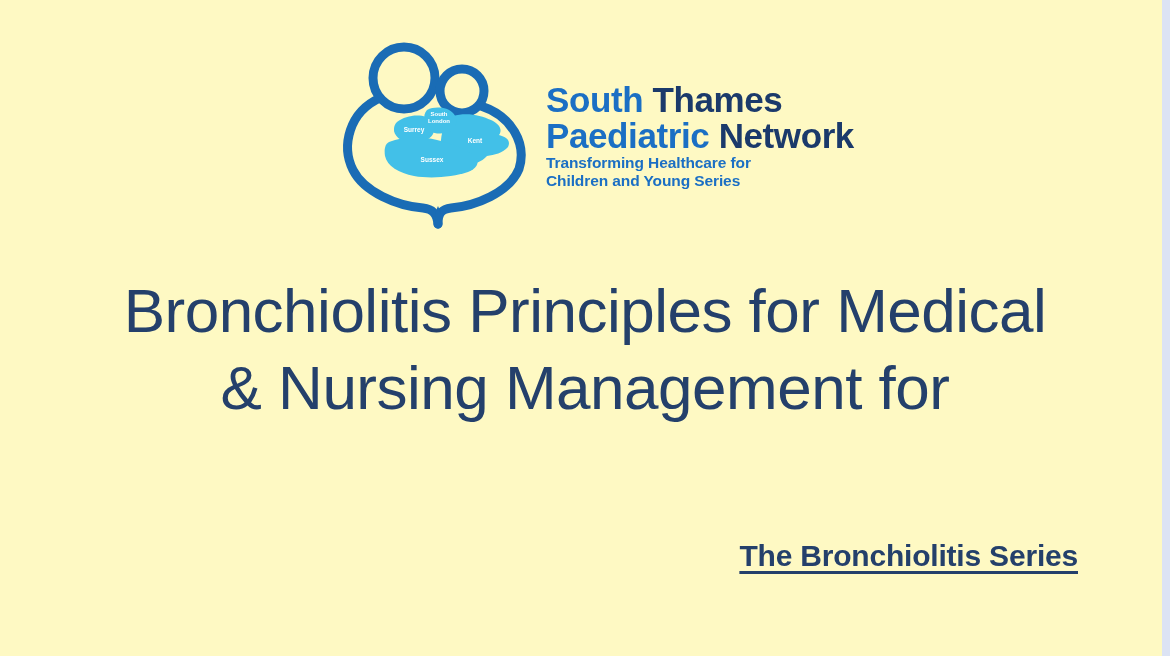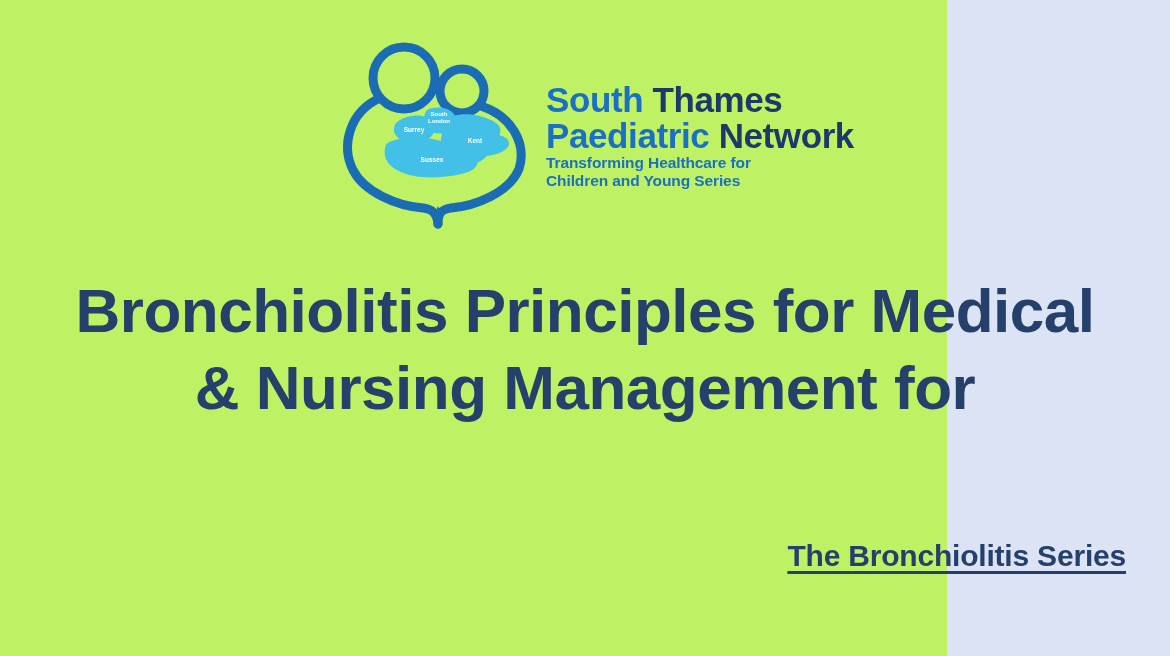--- a/index.html
+++ b/index.html
@@ -10,23 +10,23 @@
     width: 1170px;
     height: 656px;
     background: #dce3f4;
     font-family: "Liberation Sans", sans-serif;
     overflow: hidden;
     position: relative;
   }
 
   .slide {
     position: relative;
-    width: 947px;
+    width: 1162px;
     height: 656px;
-    background: #bef264;
+    background: #fef9c3;
   }
 
   
   .logo-block {
     position: absolute;
     left: 335px;
     top: 36px;
     width: 520px;
     height: 200px;
     display: flex;
@@ -68,34 +68,34 @@
 
   
   .title {
     position: absolute;
     left: 0;
     top: 272px;
     width: 1170px;
     text-align: center;
     color: #24406b;
     font-family: "Liberation Sans", sans-serif;
-    font-weight: bold;
+    font-weight: normal;
     font-size: 62px;
     line-height: 77px;
     letter-spacing: -0.5px;
   }
   .title-line { display: block; white-space: nowrap; }
 
   
   .footer {
     position: absolute;
     left: 0;
     top: 538px;
     width: 1170px;
-    padding-right: 44px;
+    padding-right: 92px;
     box-sizing: border-box;
     text-align: right;
   }
   .footer-text {
     display: inline-block;
     color: #24406b;
     font-family: "Liberation Sans", sans-serif;
     font-weight: bold;
     font-size: 30px;
     line-height: 36px;

